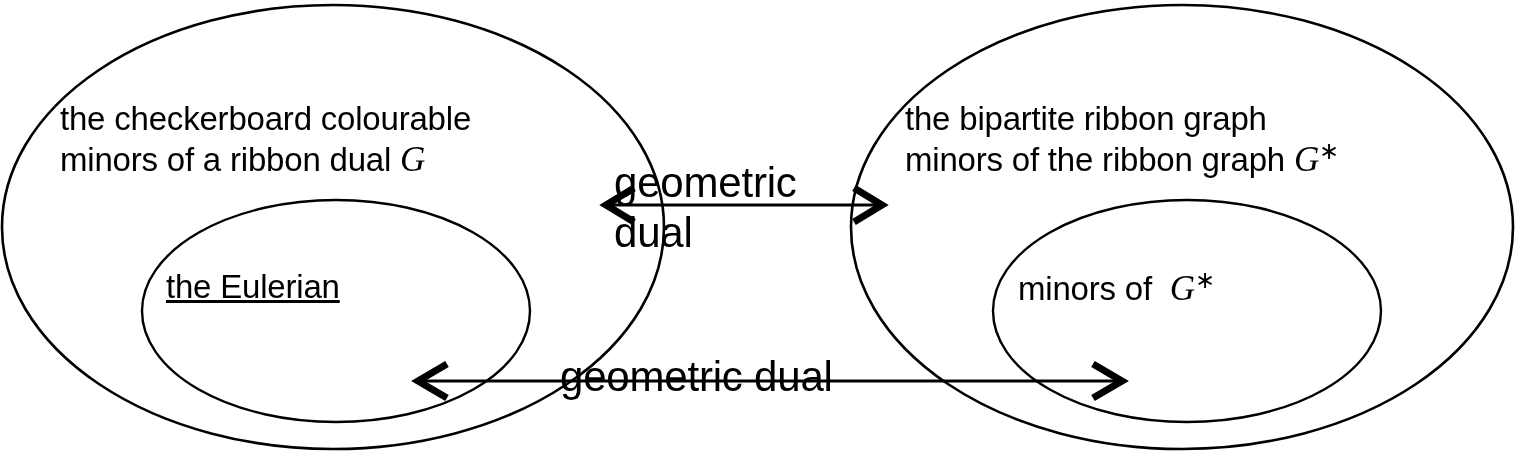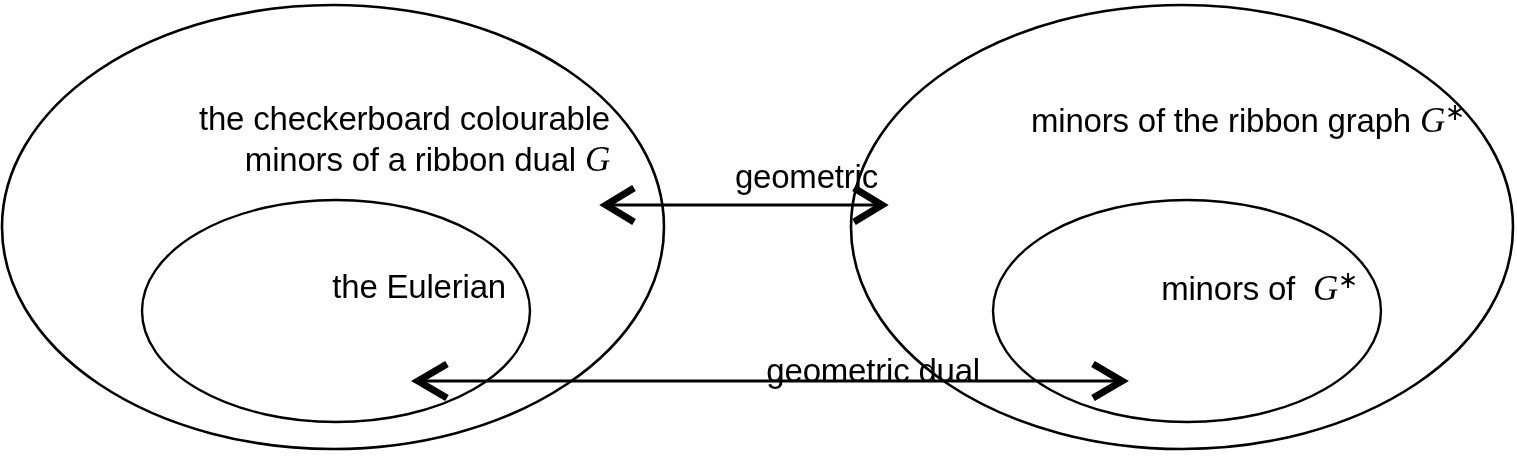--- a/index.html
+++ b/index.html
@@ -37,51 +37,51 @@
   }
   .arrow-head {
     fill: none;
     stroke: #000000;
     stroke-width: 7;
     stroke-linecap: butt;
     stroke-linejoin: miter;
   }
   .label-block {
     position: absolute;
-    text-align: right;
+    text-align: left;
     color: #000000;
     font-family: "Liberation Sans", sans-serif;
     line-height: 1.18;
     white-space: nowrap;
     user-select: none;
   }
   .set-label {
     font-size: 33px;
     letter-spacing: -0.2px;
   }
   .arrow-label {
-    font-size: 33px;
+    font-size: 42px;
     letter-spacing: -0.2px;
   }
   .math-var {
     font-family: "Liberation Serif", serif;
     font-style: italic;
     font-size: 35px;
   }
   .math-star {
     font-family: "Liberation Serif", serif;
     font-style: normal;
     font-size: 24px;
     vertical-align: super;
     line-height: 0;
   }
   
   #label-left-outer  { left: 60px;  top: 100px; width: 550px; }
   #label-right-outer { left: 905px; top: 100px; width: 560px; }
-  #label-left-inner  { left: 166px; top: 268px; width: 340px; }
+  #label-left-inner  { left: 166px; top: 268px; width: 340px; text-decoration: underline; }
   #label-right-inner { left: 1018px; top: 268px; width: 340px; }
   #label-arrow-top-upper { left: 614px; top: 158px; width: 264px; }
   #label-arrow-top-lower { left: 614px; top: 208px; width: 264px; }
   #label-arrow-bottom    { left: 560px; top: 352px; width: 420px; }
 </style>
 </head>
 <body>
 
 <div id="diagram-root">
 
@@ -108,28 +108,30 @@
     </g>
 
   </svg>
 
   <div class="label-block set-label" id="label-left-outer">
     <div>the checkerboard colourable</div>
     <div><span>minors of a ribbon dual</span>&nbsp;<span class="math-var">G</span></div>
   </div>
 
   <div class="label-block set-label" id="label-right-outer">
+    <div>the bipartite ribbon graph</div>
     <div><span>minors of the ribbon graph</span>&nbsp;<span class="math-var">G</span><span class="math-star">∗</span></div>
   </div>
 
   <div class="label-block set-label" id="label-left-inner">
     <div>the Eulerian</div>
   </div>
 
   <div class="label-block set-label" id="label-right-inner">
     <div><span>minors of</span>&nbsp;&nbsp;<span class="math-var">G</span><span class="math-star">∗</span></div>
   </div>
 
   <div class="label-block arrow-label" id="label-arrow-top-upper">geometric</div>
+  <div class="label-block arrow-label" id="label-arrow-top-lower">dual</div>
 
   <div class="label-block arrow-label" id="label-arrow-bottom">geometric dual</div>
 
 </div>
 
 </body></html>

